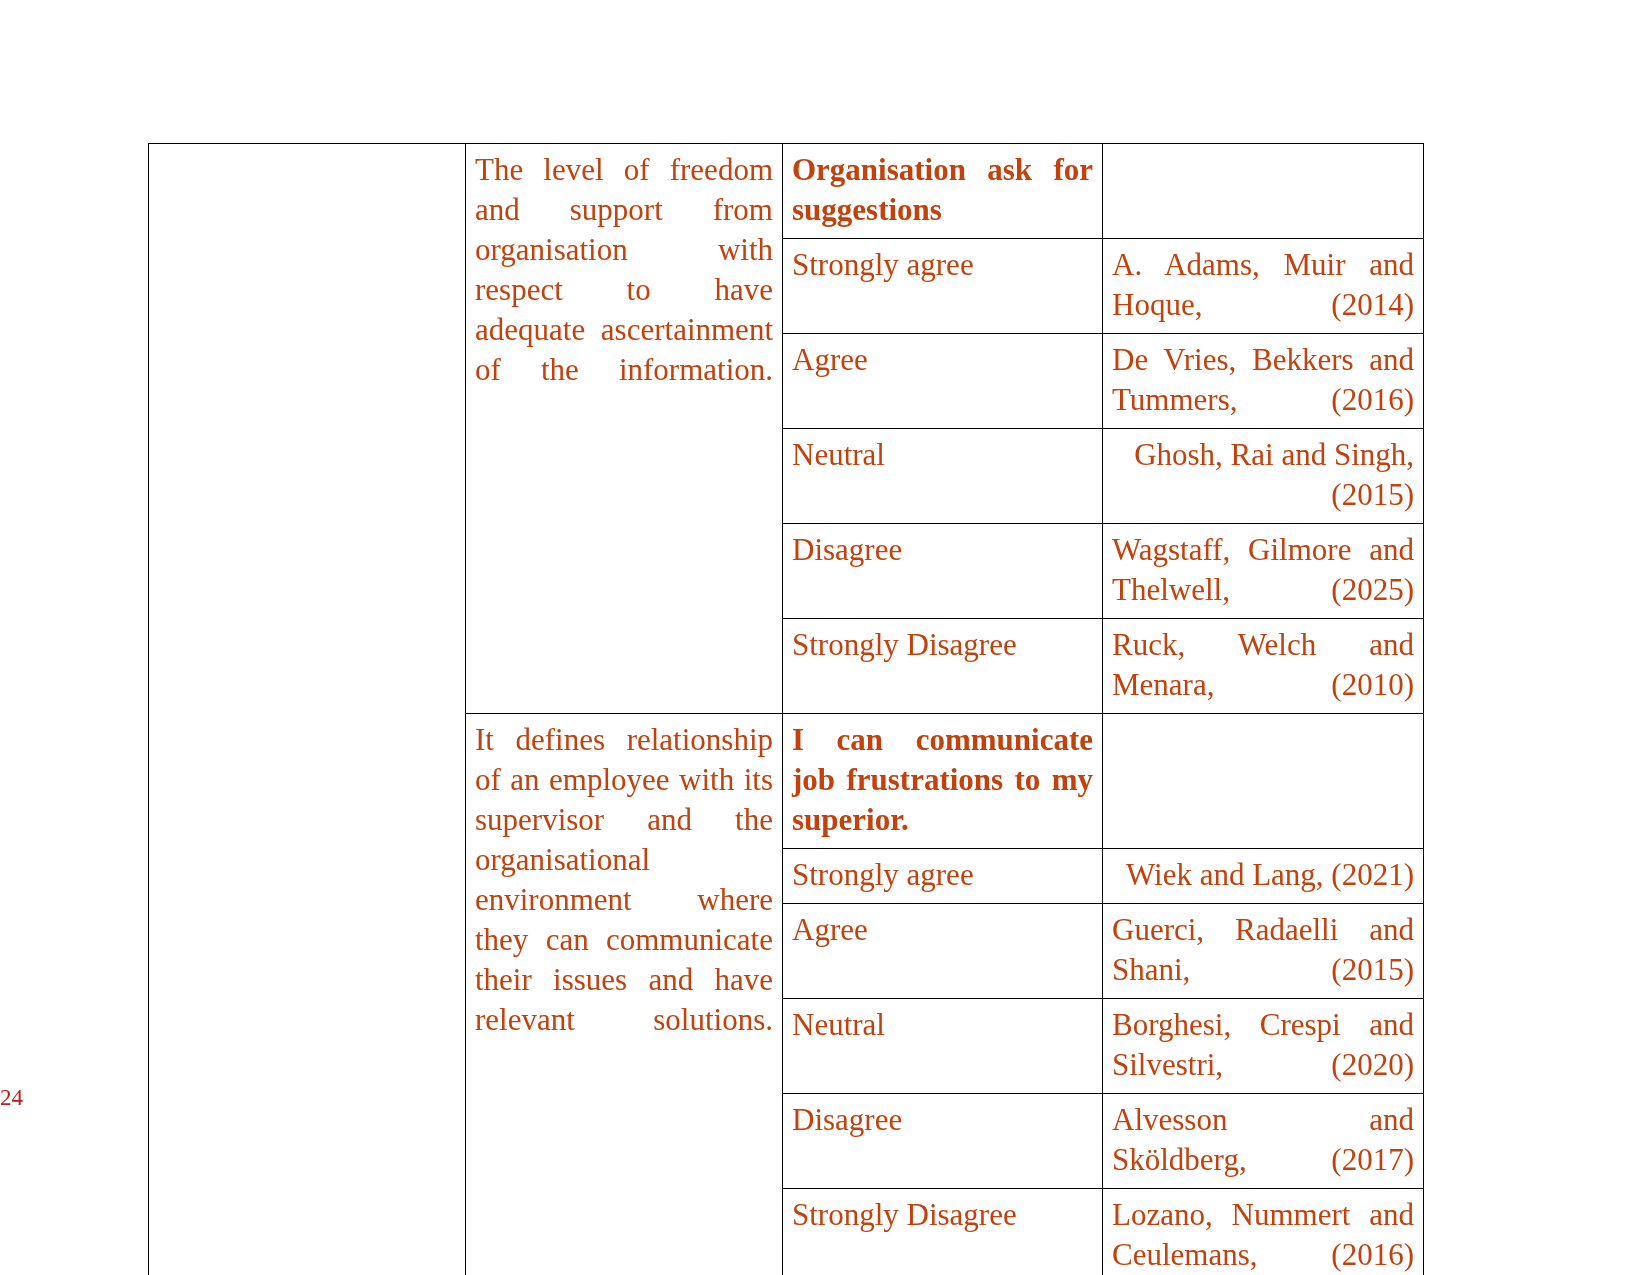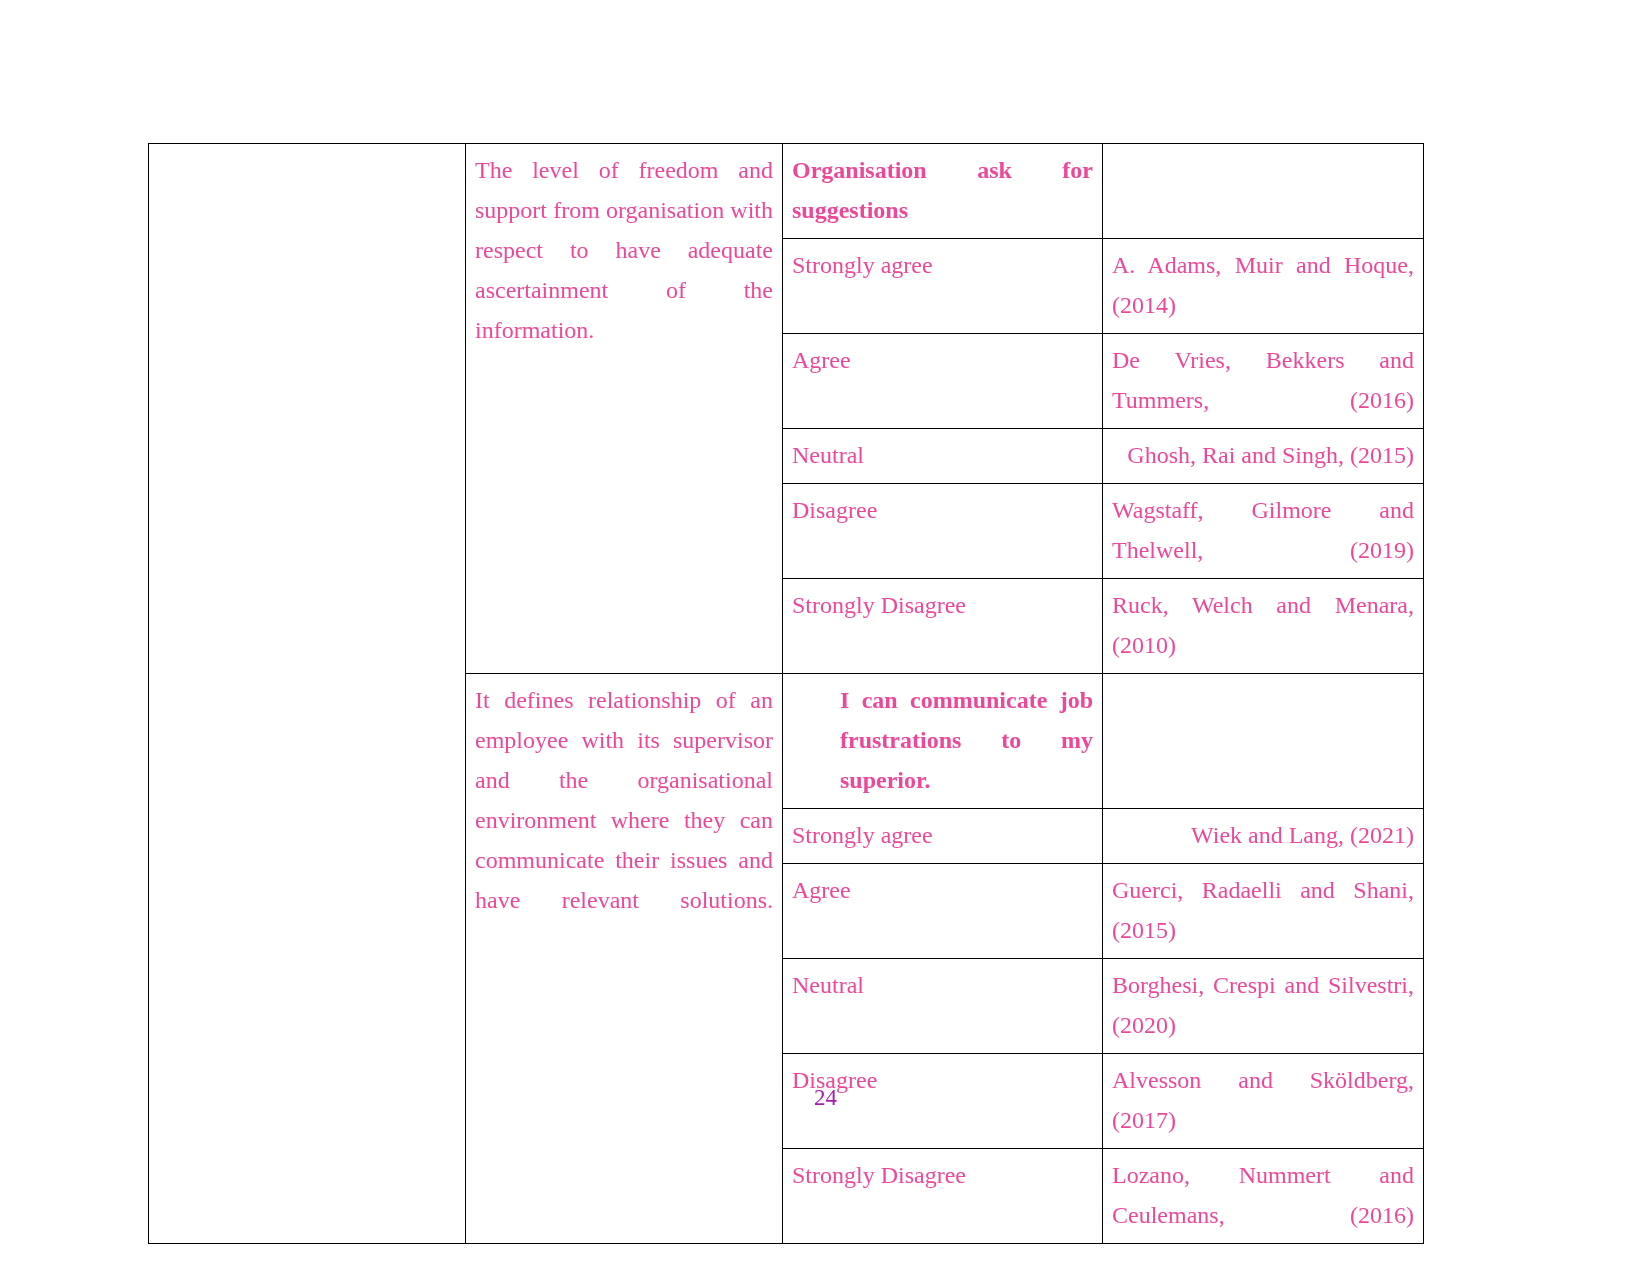--- a/index.html
+++ b/index.html
@@ -24,22 +24,22 @@
     left: 148px;
     top: 143px;
     width: 1275px;
     border-collapse: collapse;
     table-layout: fixed;
   }
   .doc-table td {
     border: 1.6px solid #000000;
     vertical-align: top;
     padding: 6px 9px 8px 9px;
-    color: #ec4899;
-    font-size: 24px;
+    color: #c2410c;
+    font-size: 31px;
     line-height: 40px;
     font-family: "Liberation Serif", "DejaVu Serif", serif;
   }
   
   .col-empty   { width: 317px; }
   .col-desc    { width: 317px; }
   .col-scale   { width: 320px; }
   .col-author  { width: 321px; }
 
   .justify { text-align: justify; text-align-last: justify; hyphens: none; }
@@ -48,42 +48,41 @@
   .cell-text { display: block; }
 
   
   .stmt {
     font-weight: bold;
     text-align: justify;
     text-align-last: justify;
   }
   .stmt.with-period {
     text-align-last: left;
-    margin-left: 48px;
   }
 
   .author-justify {
     text-align: justify;
     text-align-last: justify;
   }
   .author-left {
     text-align: right;
   }
 
   .tall-desc {
     line-height: 40px;
   }
 
   .page-number {
     position: absolute;
     left: 0;
     right: 0;
     top: 1085px;
-    text-align: center;
-    color: #a21caf;
+    text-align: left;
+    color: #b91c1c;
     font-size: 23px;
     font-family: "Liberation Serif", "DejaVu Serif", serif;
   }
 </style>
 </head>
 <body>
 
 <div class="page">
 
   <table class="doc-table">
@@ -133,21 +132,21 @@
         <td class="col-author">
           <span class="cell-text author-left">Ghosh, Rai and Singh, (2015)</span>
         </td>
       </tr>
 
       <tr>
         <td class="col-scale">
           <span class="cell-text">Disagree</span>
         </td>
         <td class="col-author">
-          <span class="cell-text author-justify">Wagstaff, Gilmore and Thelwell, (2019)</span>
+          <span class="cell-text author-justify">Wagstaff, Gilmore and Thelwell, (2025)</span>
         </td>
       </tr>
 
       <tr>
         <td class="col-scale">
           <span class="cell-text">Strongly Disagree</span>
         </td>
         <td class="col-author">
           <span class="cell-text author-justify">Ruck, Welch and Menara, (2010)</span>
         </td>

